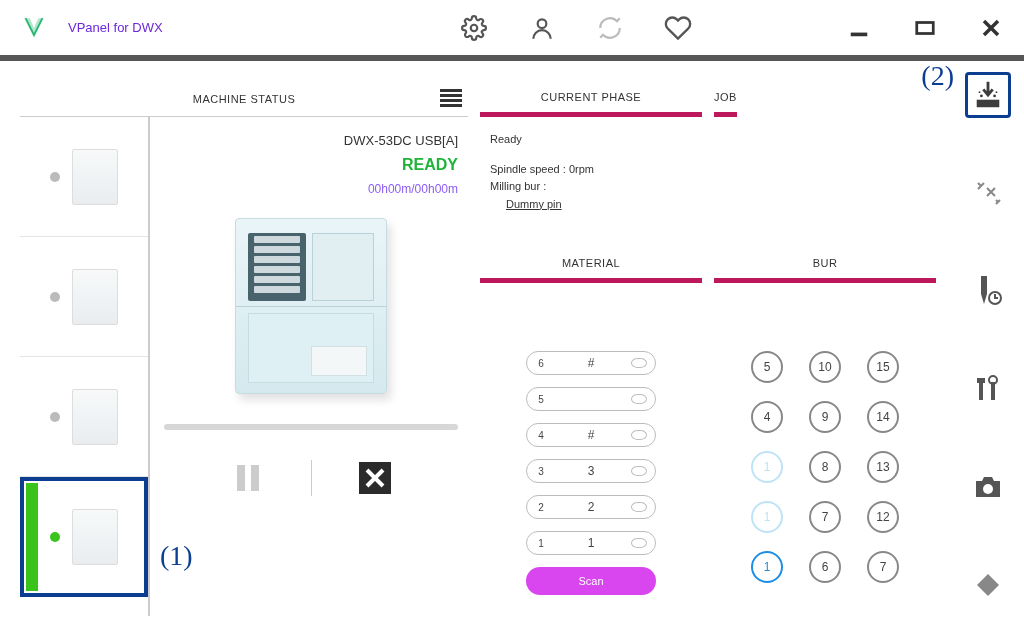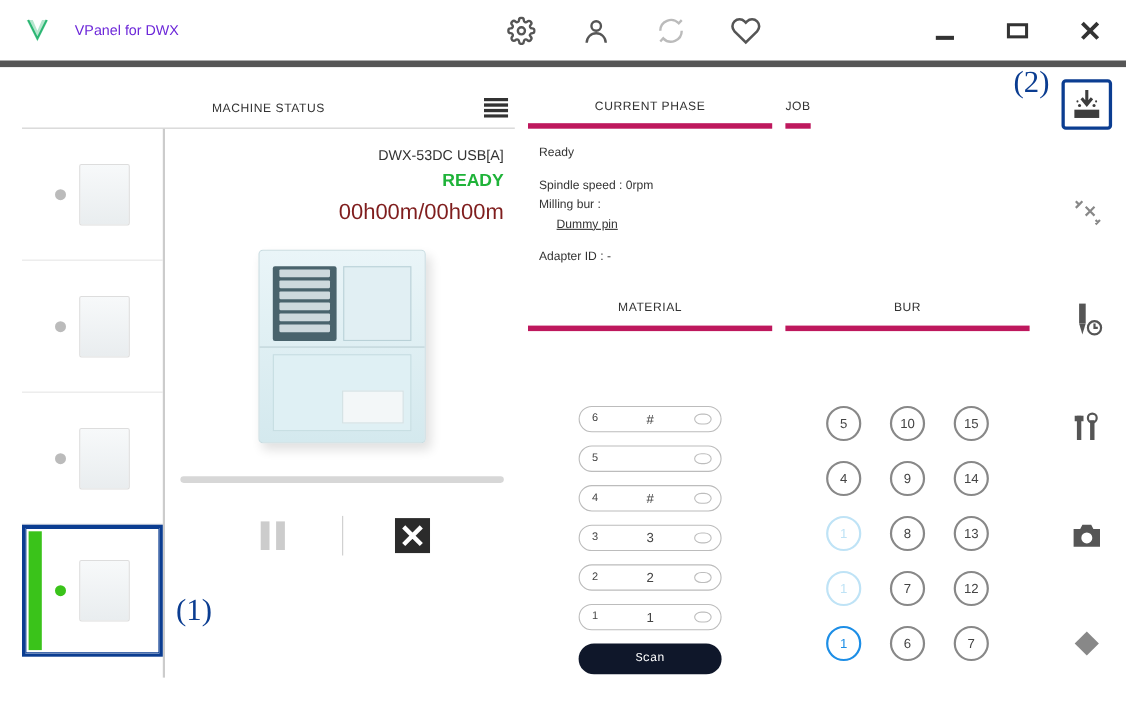--- a/index.html
+++ b/index.html
@@ -28,21 +28,21 @@
   .machine-item { height: 120px; border-bottom: 1px solid #e5e5e5; display: flex; align-items: center; justify-content: center; gap: 12px; position:relative; }
   .machine-item .dot { width: 10px; height: 10px; border-radius: 50%; background: #bbb; }
   .machine-item .machine-img-small { width: 46px; height: 56px; background: linear-gradient(#f7f9fa,#e9edef); border: 1px solid #ddd; border-radius: 2px; position: relative; }
   .machine-item-selected { border: 3px solid #0b3d91; box-shadow: inset 0 0 0 1px #0b3d91; }
   .machine-item-selected .green-bar { position: absolute; left: 3px; top: 3px; bottom: 3px; width: 12px; background: #3ac31a; }
   .machine-item-selected .dot { background: #3ac31a; }
 
   .machine-detail { flex: 1; padding: 16px 10px 0 14px; position: relative; }
   .machine-name { font-size: 13px; color: #333; margin-bottom: 8px; }
   .machine-state { font-size: 16px; color: #1fb339; font-weight: 600; margin-bottom: 8px; }
-  .machine-time { font-size: 20px; color: #7f1d1d; margin-bottom: 12px; }
+  .machine-time { font-size: 12px; color: #8b5cf6; margin-bottom: 12px; }
   .machine-render { width: 200px; height: 200px; margin: 0 auto; position: relative; }
   .machine-render .cabinet { position:absolute; inset:10px 24px 14px 24px; background: linear-gradient(#eaf5f8,#d4e9ee); border:1px solid #c7dbe0; border-radius:4px; box-shadow: 4px 6px 10px rgba(0,0,0,0.12); }
   .machine-render .split { position:absolute; left:0; right:0; top:50%; height:1px; background:#bcd0d5; }
   .machine-render .leftpan { position:absolute; left:12px; top:14px; width:58px; height:68px; background:#49636c; border-radius:2px; }
   .machine-render .leftpan .slot { height:7px; margin:3px 6px; background:#cdd9dd; border-radius:1px; }
   .machine-render .window { position:absolute; right:12px; top:14px; width:62px; height:68px; background:#e1eff3; border:1px solid #b9d1d7; }
   .machine-render .lower { position:absolute; left:12px; right:12px; bottom:10px; height:70px; background:#dff0f4; border:1px solid #c6dde2; }
   .machine-render .lower .drawer { position:absolute; right:6px; bottom:6px; width:56px; height:30px; background:#f3f7f8; border:1px solid #d2e0e3; }
 
   .progress-track { height: 6px; background: #d7d7d7; margin-top: 16px; border-radius: 3px; }
@@ -62,21 +62,21 @@
   .job-body { flex:1; }
 
   .row2 { display:flex; gap:12px; margin-top: 8px; }
   .col-material, .col-bur { width: 222px; display:flex; flex-direction:column;gap:48px; }
   .material-body, .bur-body { padding: 20px 12px 12px; display:flex; flex-direction:column; align-items:center; gap:12px; }
 
   .mat-pill { width: 130px; height: 24px; border:1px solid #bcbcbc; border-radius: 12px; display:flex; align-items:center; font-size:10px; color:#444; position:relative; background:#fff; }
   .mat-pill .num { width: 28px; text-align:center; }
   .mat-pill .val { position:absolute; left:50%; transform:translateX(-50%); font-size:12px; }
   .mat-pill .disc { position:absolute; right:8px; width:16px; height:10px; border:1.5px solid #bdbdbd; border-radius:50%/60%; }
-  .scan-btn { width: 130px; height: 28px; border-radius:14px; background:#0f172a; color:#fff; font-size:11px; display:flex; align-items:center; justify-content:center; cursor:pointer;font-family:Liberation Mono, monospace; }
+  .scan-btn { width: 130px; height: 28px; border-radius:14px; background:#d946ef; color:#fff; font-size:11px; display:flex; align-items:center; justify-content:center; cursor:pointer; }
 
   .bur-grid { display:grid; grid-template-columns: repeat(3, 32px); gap: 18px 26px; }
   .bur-cell { width:32px; height:32px; border-radius:50%; border:2px solid #888; display:flex; align-items:center; justify-content:center; font-size:12px; color:#444; background:#fff; }
   .bur-empty { border-color:#bfe3f6; color:#bfe3f6; }
   .bur-selected { border-color:#1d8ee6; color:#1d8ee6; }
 
   
   .right-rail { position:absolute; right:4px; top:72px; width:64px; display:flex; flex-direction:column; align-items:center; gap:52px; }
   .rail-btn { width:46px; height:46px; display:flex; align-items:center; justify-content:center; color:#5a5a5a; cursor:pointer; border-radius:4px; }
   .rail-selected { border:3px solid #0b3d91; padding:4px; }
@@ -226,21 +226,20 @@
     <div style="display:flex; gap:12px;">
       <div class="col-phase">
         <div class="panel-header">CURRENT PHASE</div>
         <div class="phase-body">
           <div>Ready</div>
           <div class="spacer-12"></div>
           <div>Spindle speed : 0rpm</div>
           <div>Milling bur :</div>
           <div class="indent">Dummy pin</div>
           <div class="spacer-12"></div>
-          <div>Adapter ID : -</div>
         </div>
       </div>
       <div class="col-job">
         <div class="panel-header">JOB</div>
         <div class="job-body"></div>
       </div>
     </div>
 
     <div class="row2">
       <div class="col-material">

